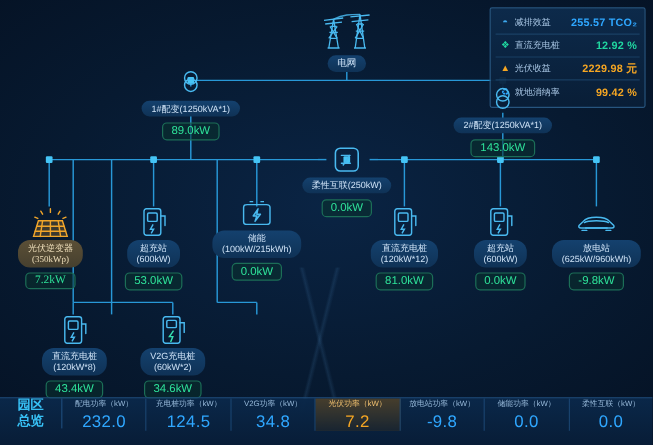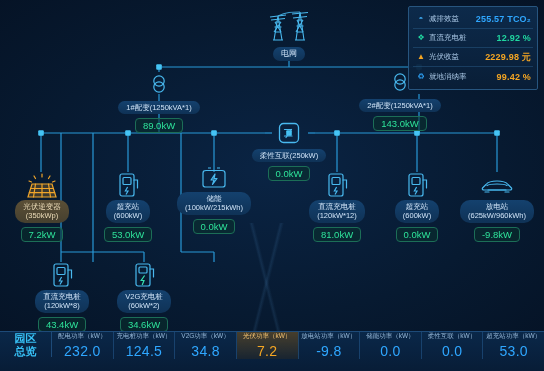--- a/index.html
+++ b/index.html
@@ -198,30 +198,30 @@
         <path d="M34 32 L38 4 L42 32 M33 32 L43 32"></path>
         <path d="M35 24 L41 24 M34.5 18 L41.5 18 M35.5 12 L40.5 12"></path>
         <path d="M34 24 L41 12 M41 24 L35 12"></path>
         <path d="M30 6 L46 4.5 M31 10 L45 8.5"></path>
         <path d="M16 8 C 24 4, 30 4, 38 4" opacity=".85"></path>
       </g>
     </svg>
     <div class="pill grid-label">电网</div>
   </div>
 
-  <div class="node" style="left:104px; top:72px; width:110px;">
+  <div class="node" style="left:104px; top:56px; width:110px;">
     <svg class="icon" width="24" height="24" viewBox="0 0 24 24">
       <circle cx="12" cy="9" r="5.2" fill="none" stroke="#49b9ef" stroke-width="1.2"></circle>
       <circle cx="12" cy="15" r="5.2" fill="none" stroke="#49b9ef" stroke-width="1.2"></circle>
     </svg>
     <div class="pill">1#配变(1250kVA*1)</div>
     <div class="val">89.0kW</div>
   </div>
 
-  <div class="node" style="left:345px; top:70px; width:110px;">
+  <div class="node" style="left:364px; top:70px; width:110px;">
     <svg class="icon" width="24" height="24" viewBox="0 0 24 24">
       <circle cx="12" cy="9" r="5.2" fill="none" stroke="#49b9ef" stroke-width="1.2"></circle>
       <circle cx="12" cy="15" r="5.2" fill="none" stroke="#49b9ef" stroke-width="1.2"></circle>
     </svg>
     <div class="pill">2#配变(1250kVA*1)</div>
     <div class="val">143.0kW</div>
   </div>
 
   <div class="node" style="left:241px; top:122px; width:96px;">
     <svg class="sq" width="22" height="22" viewBox="0 0 22 22">
@@ -229,21 +229,21 @@
       <g stroke="#49b9ef" stroke-width="1.2" fill="none" stroke-linecap="round">
         <path d="M6.5 7.5 L13.5 7.5"></path>
         <path d="M13.5 7.5 L8 15.5"></path>
         <path d="M6.5 14 L14 14"></path>
       </g>
     </svg>
     <div class="pill">柔性互联(250kW)</div>
     <div class="val">0.0kW</div>
   </div>
 
-  <div class="node" style="left:2px; top:172px; width:80px;">
+  <div class="node" style="left:2px; top:172px; width:80px;font-family:Liberation Serif, serif;">
     <svg class="icon" width="34" height="28" viewBox="0 0 34 28">
       <g stroke="#f0a52a" stroke-width="1.2" fill="none" stroke-linecap="round">
         <path d="M17 2 L17 5 M9 4 L10.5 6.5 M25 4 L23.5 6.5 M4 9 L6.5 10 M30 9 L27.5 10"></path>
         <path d="M7 12 L27 12 L31 25 L3 25 Z" fill="rgba(240,165,42,.22)"></path>
         <path d="M10.5 12 L8.5 25 M17 12 L17 25 M23.5 12 L25.5 25"></path>
         <path d="M5.6 16.5 L28.4 16.5 M4.3 20.7 L29.7 20.7"></path>
       </g>
     </svg>
     <div class="pill hl">
       <span>光伏逆变器</span><br>
@@ -391,18 +391,14 @@
       <span class="bb-val">-9.8</span>
     </div>
     <div class="bb-cell">
       <span class="bb-lab">储能功率（kW）</span>
       <span class="bb-val">0.0</span>
     </div>
     <div class="bb-cell">
       <span class="bb-lab">柔性互联（kW）</span>
       <span class="bb-val">0.0</span>
     </div>
-    <div class="bb-cell">
-      <span class="bb-lab">超充站功率（kW）</span>
-      <span class="bb-val">53.0</span>
-    </div>
   </div>
 </div>
 
 </body></html>

